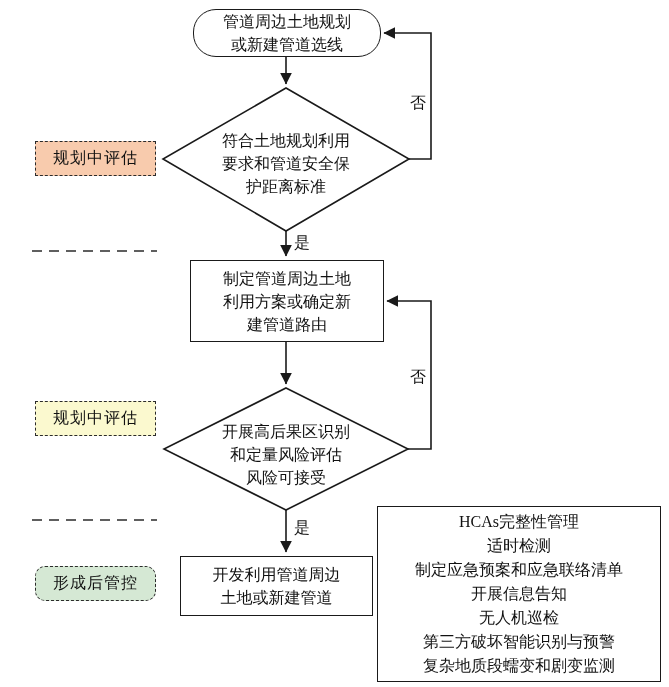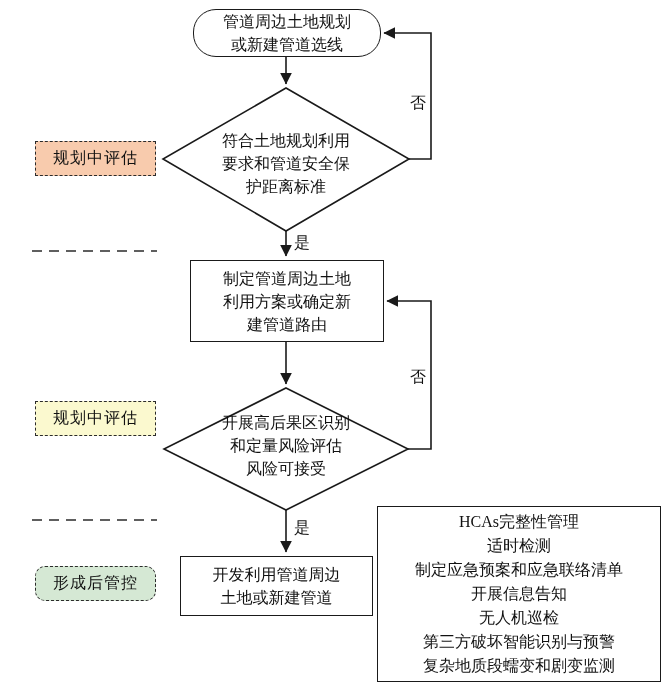--- a/index.html
+++ b/index.html
@@ -107,21 +107,21 @@
 或新建管道选线</div>
 
   <div class="diamond-text" style="left:163px; top:92px; width:246px; height:143px;">符合土地规划利用
 要求和管道安全保
 护距离标准</div>
 
   <div class="node" style="left:190px; top:260px; width:194px; height:82px;">制定管道周边土地
 利用方案或确定新
 建管道路由</div>
 
-  <div class="diamond-text" style="left:164px; top:384px; width:244px; height:122px;">开展高后果区识别
+  <div class="diamond-text" style="left:164px; top:393px; width:244px; height:122px;">开展高后果区识别
 和定量风险评估
 风险可接受</div>
 
   <div class="node" style="left:180px; top:556px; width:193px; height:60px;">开发利用管道周边
 土地或新建管道</div>
 
   <div class="measures" style="left:377px; top:506px; width:284px; height:176px;">
     <div class="m-line">HCAs完整性管理</div>
     <div class="m-line">适时检测</div>
     <div class="m-line">制定应急预案和应急联络清单</div>

